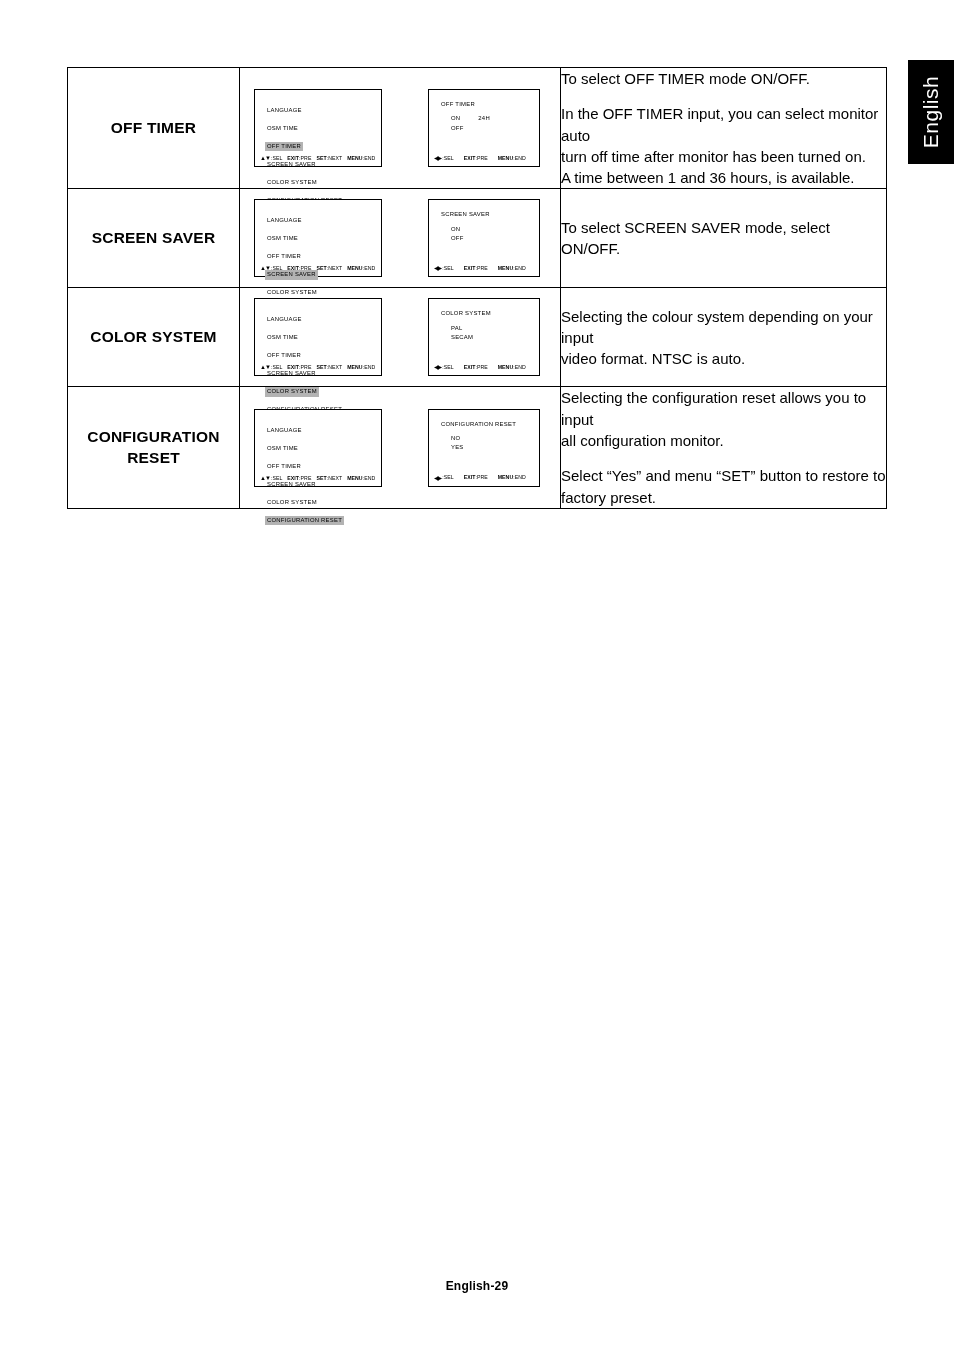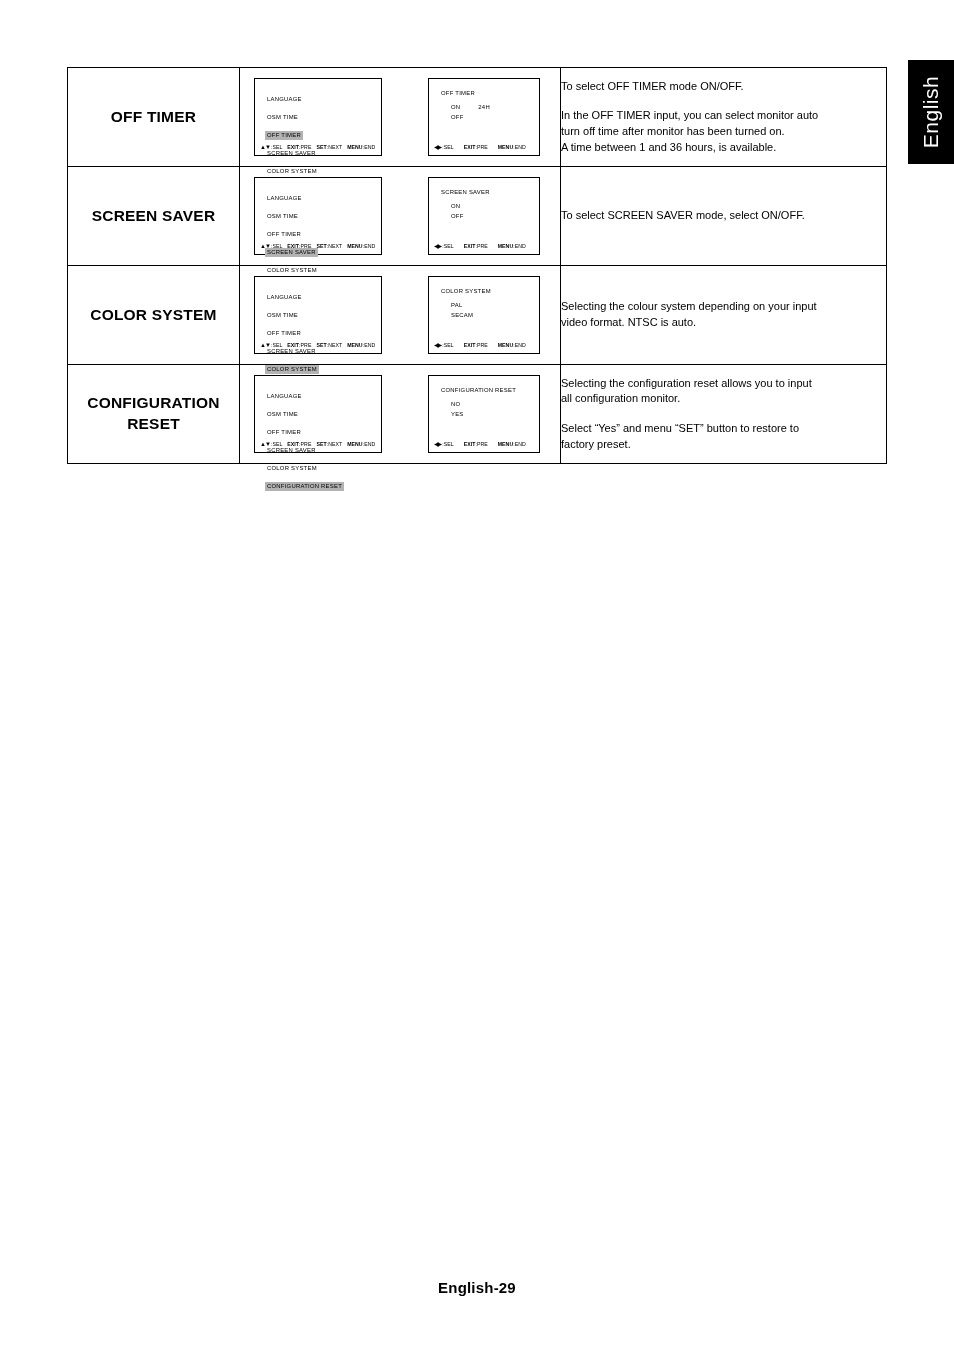--- a/index.html
+++ b/index.html
@@ -63,21 +63,21 @@
   td.col-osd {
     width: 320px;
     border-left: 1.6px solid #000000;
     border-right: none;
     padding: 0;
   }
   td.col-desc {
     border-left: none;
     padding: 10px 12px 10px 14px;
     vertical-align: top;
-    font-size: 11px;
+    font-size: 15px;
     line-height: 1.42;
   }
   .osd-pair {
     display: flex;
     align-items: flex-start;
     justify-content: flex-start;
     gap: 46px;
     padding: 10px 0 10px 14px;
   }
 
@@ -156,21 +156,21 @@
   .desc-p { margin: 0; }
   .desc-gap { height: 14px; }
 
   
   #page-footer {
     position: absolute;
     left: 0;
     right: 0;
     top: 1279px;
     text-align: center;
-    font-size: 15px;
+    font-size: 12px;
     font-weight: bold;
     letter-spacing: 0.2px;
   }
 </style>
 </head>
 <body>
 
 <div id="language-tab">
   <span class="vtext">English</span>
 </div>

